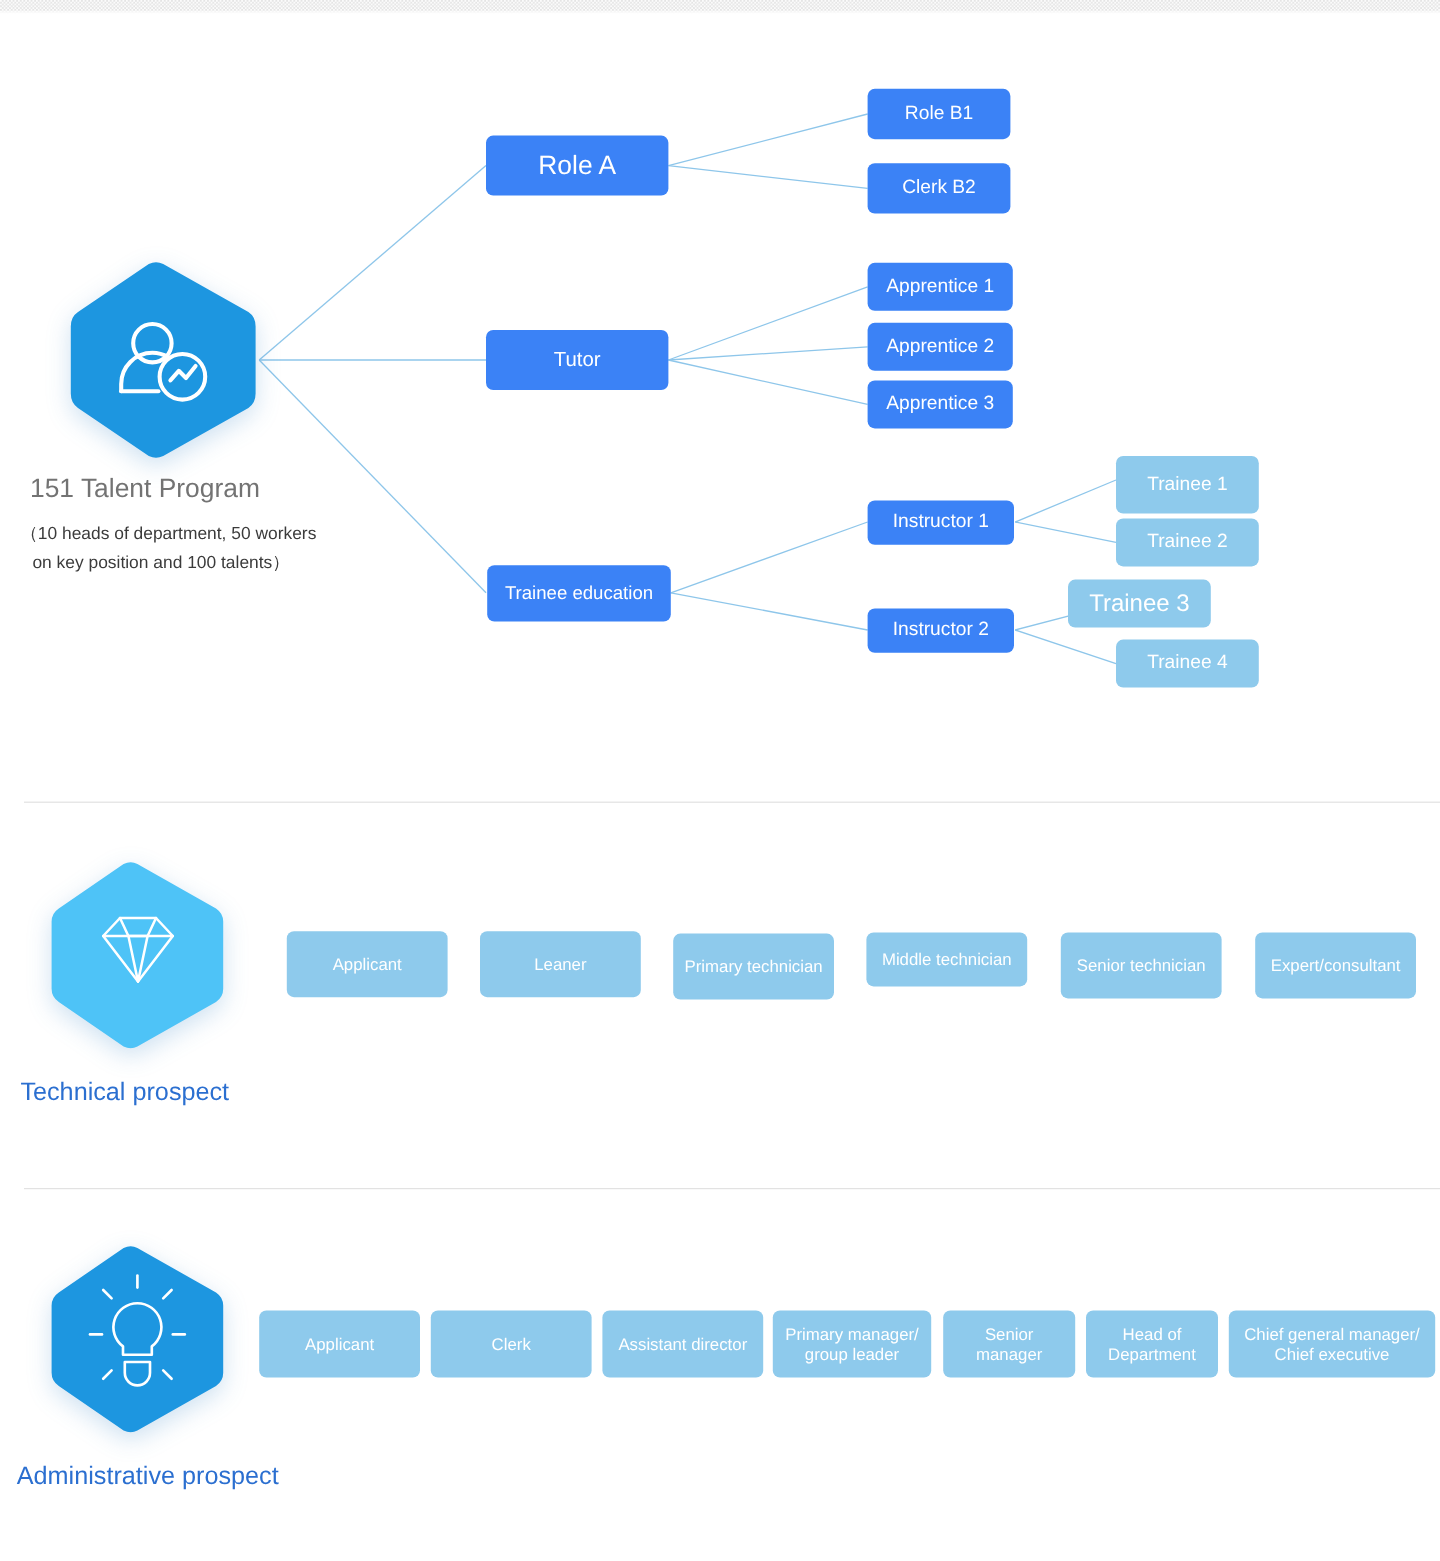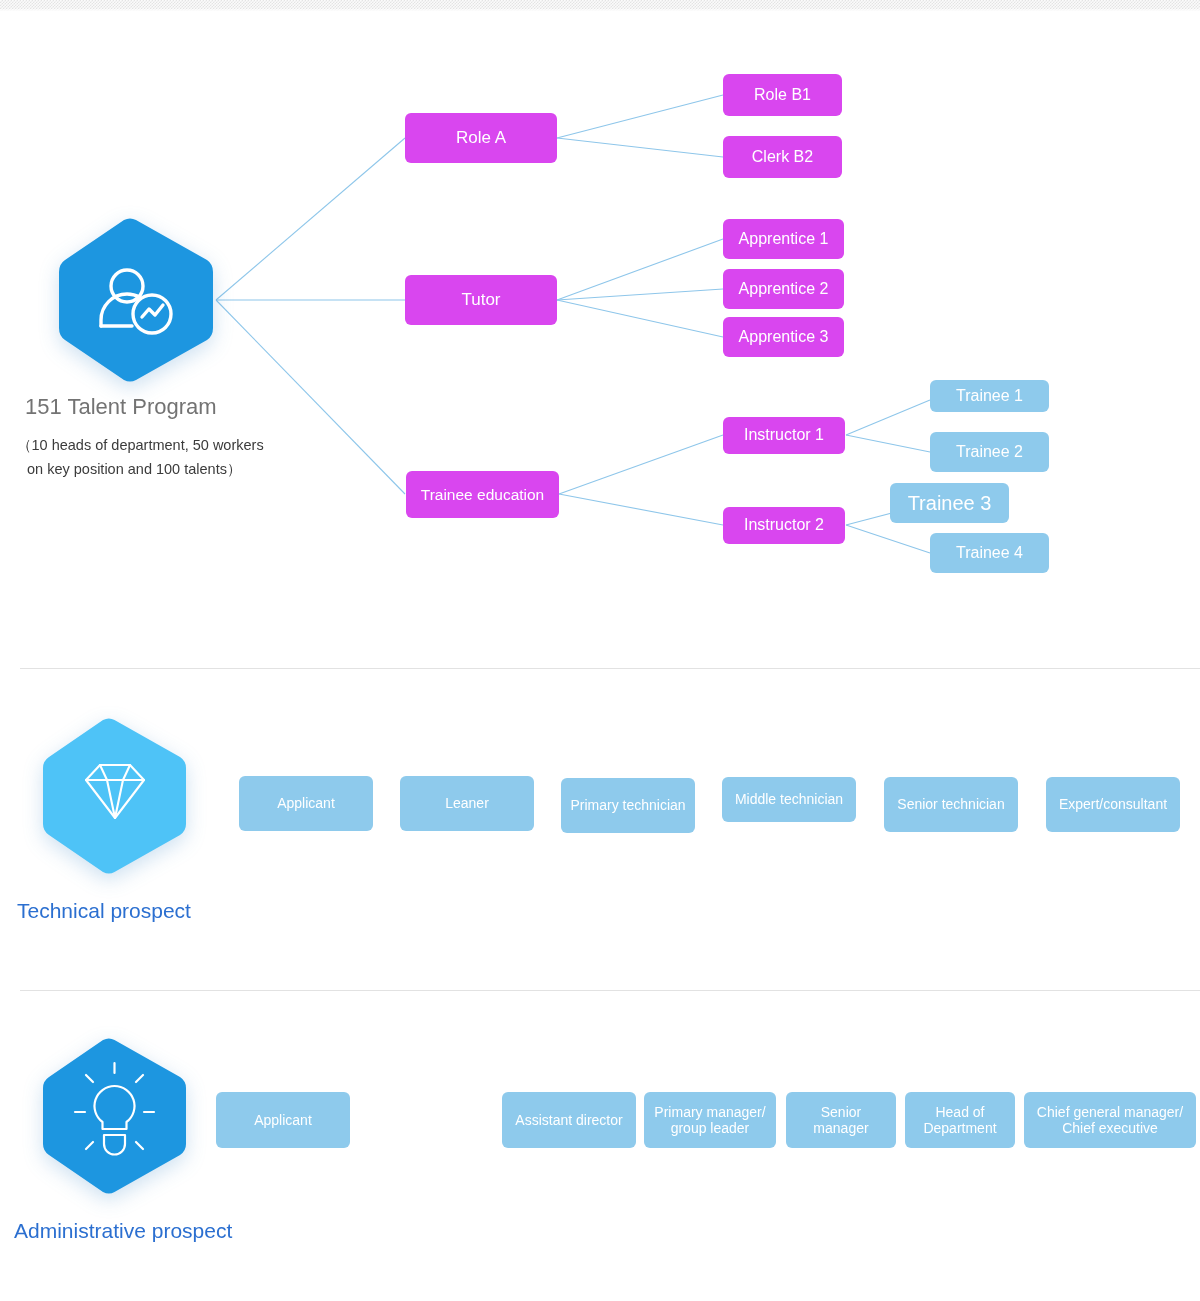--- a/index.html
+++ b/index.html
@@ -48,21 +48,21 @@
     display: flex;
     align-items: center;
     justify-content: center;
     text-align: center;
     border-radius: 6px;
     color: #ffffff;
     line-height: 1.15;
     box-sizing: border-box;
     padding: 2px 4px;
   }
-  .node.dark   { background: #d946ef; }
+  .node.dark   { background: #3b82f6; }
   .node.light  { background: #8ecaec; }
 
   
   .hex-wrap { position: absolute; }
   .hex {
     position: relative;
     width: 100%;
     height: 100%;
     filter: drop-shadow(0 6px 10px rgba(30,120,190,.22));
   }
@@ -141,35 +141,35 @@
     </div>
   </div>
 
   <div class="hero-title" style="left:25px; top:394px;">151 Talent Program</div>
 
   <div class="hero-sub" style="left:17px; top:434px;">
     <div>（10 heads of department, 50 workers</div>
     <div style="padding-left:10px;">on key position and 100 talents）</div>
   </div>
 
-  <div class="node dark" style="left:405px; top:113px; width:152px; height:50px; font-size:17px;">Role A</div>
+  <div class="node dark" style="left:405px; top:113px; width:152px; height:50px; font-size:22px;">Role A</div>
   <div class="node dark" style="left:405px; top:275px; width:152px; height:50px; font-size:17px;">Tutor</div>
   <div class="node dark" style="left:406px; top:471px; width:153px; height:47px; font-size:15.5px;">Trainee education</div>
 
   <div class="node dark" style="left:723px; top:74px; width:119px; height:42px; font-size:16px;">Role B1</div>
   <div class="node dark" style="left:723px; top:136px; width:119px; height:42px; font-size:16px;">Clerk B2</div>
 
   <div class="node dark" style="left:723px; top:219px; width:121px; height:40px; font-size:16px;">Apprentice 1</div>
   <div class="node dark" style="left:723px; top:269px; width:121px; height:40px; font-size:16px;">Apprentice 2</div>
   <div class="node dark" style="left:723px; top:317px; width:121px; height:40px; font-size:16px;">Apprentice 3</div>
 
   <div class="node dark" style="left:723px; top:417px; width:122px; height:37px; font-size:16px;">Instructor 1</div>
   <div class="node dark" style="left:723px; top:507px; width:122px; height:37px; font-size:16px;">Instructor 2</div>
 
-  <div class="node light" style="left:930px; top:380px; width:119px; height:32px; font-size:16px;">Trainee 1</div>
+  <div class="node light" style="left:930px; top:380px; width:119px; height:48px; font-size:16px;">Trainee 1</div>
   <div class="node light" style="left:930px; top:432px; width:119px; height:40px; font-size:16px;">Trainee 2</div>
   <div class="node light" style="left:890px; top:483px; width:119px; height:40px; font-size:20px;">Trainee 3</div>
   <div class="node light" style="left:930px; top:533px; width:119px; height:40px; font-size:16px;">Trainee 4</div>
 
   <div class="divider" style="left:20px; top:668px; width:1180px;"></div>
 
   <div class="hex-wrap" style="left:41px; top:718px; width:147px; height:156px;">
     <div class="hex">
       <svg viewBox="0 0 147 156">
         <path d="M73.5 2 L139 39 Q145 43 145 50 L145 106 Q145 113 139 117 L73.5 154 Q68 157 62 154 L8 117 Q2 113 2 106 L2 50 Q2 43 8 39 L62 2 Q68 -1 73.5 2 Z" fill="#4ec3f7"></path>
@@ -210,20 +210,21 @@
           <path d="M52 104 l-7 7"></path>
           <path d="M95 104 l7 7"></path>
         </g>
       </svg>
     </div>
   </div>
 
   <div class="section-title" style="left:14px; top:1219px;">Administrative prospect</div>
 
   <div class="node light" style="left:216px; top:1092px; width:134px; height:56px; font-size:14px; white-space:pre-line;">Applicant</div>
+  <div class="node light" style="left:359px; top:1092px; width:134px; height:56px; font-size:14px; white-space:pre-line;">Clerk</div>
   <div class="node light" style="left:502px; top:1092px; width:134px; height:56px; font-size:14px; white-space:pre-line;">Assistant director</div>
   <div class="node light" style="left:644px; top:1092px; width:132px; height:56px; font-size:14px; white-space:pre-line;">Primary manager/
 group leader</div>
   <div class="node light" style="left:786px; top:1092px; width:110px; height:56px; font-size:14px; white-space:pre-line;">Senior
 manager</div>
   <div class="node light" style="left:905px; top:1092px; width:110px; height:56px; font-size:14px; white-space:pre-line;">Head of
 Department</div>
   <div class="node light" style="left:1024px; top:1092px; width:172px; height:56px; font-size:14px; white-space:pre-line;">Chief general manager/
 Chief executive</div>
 

